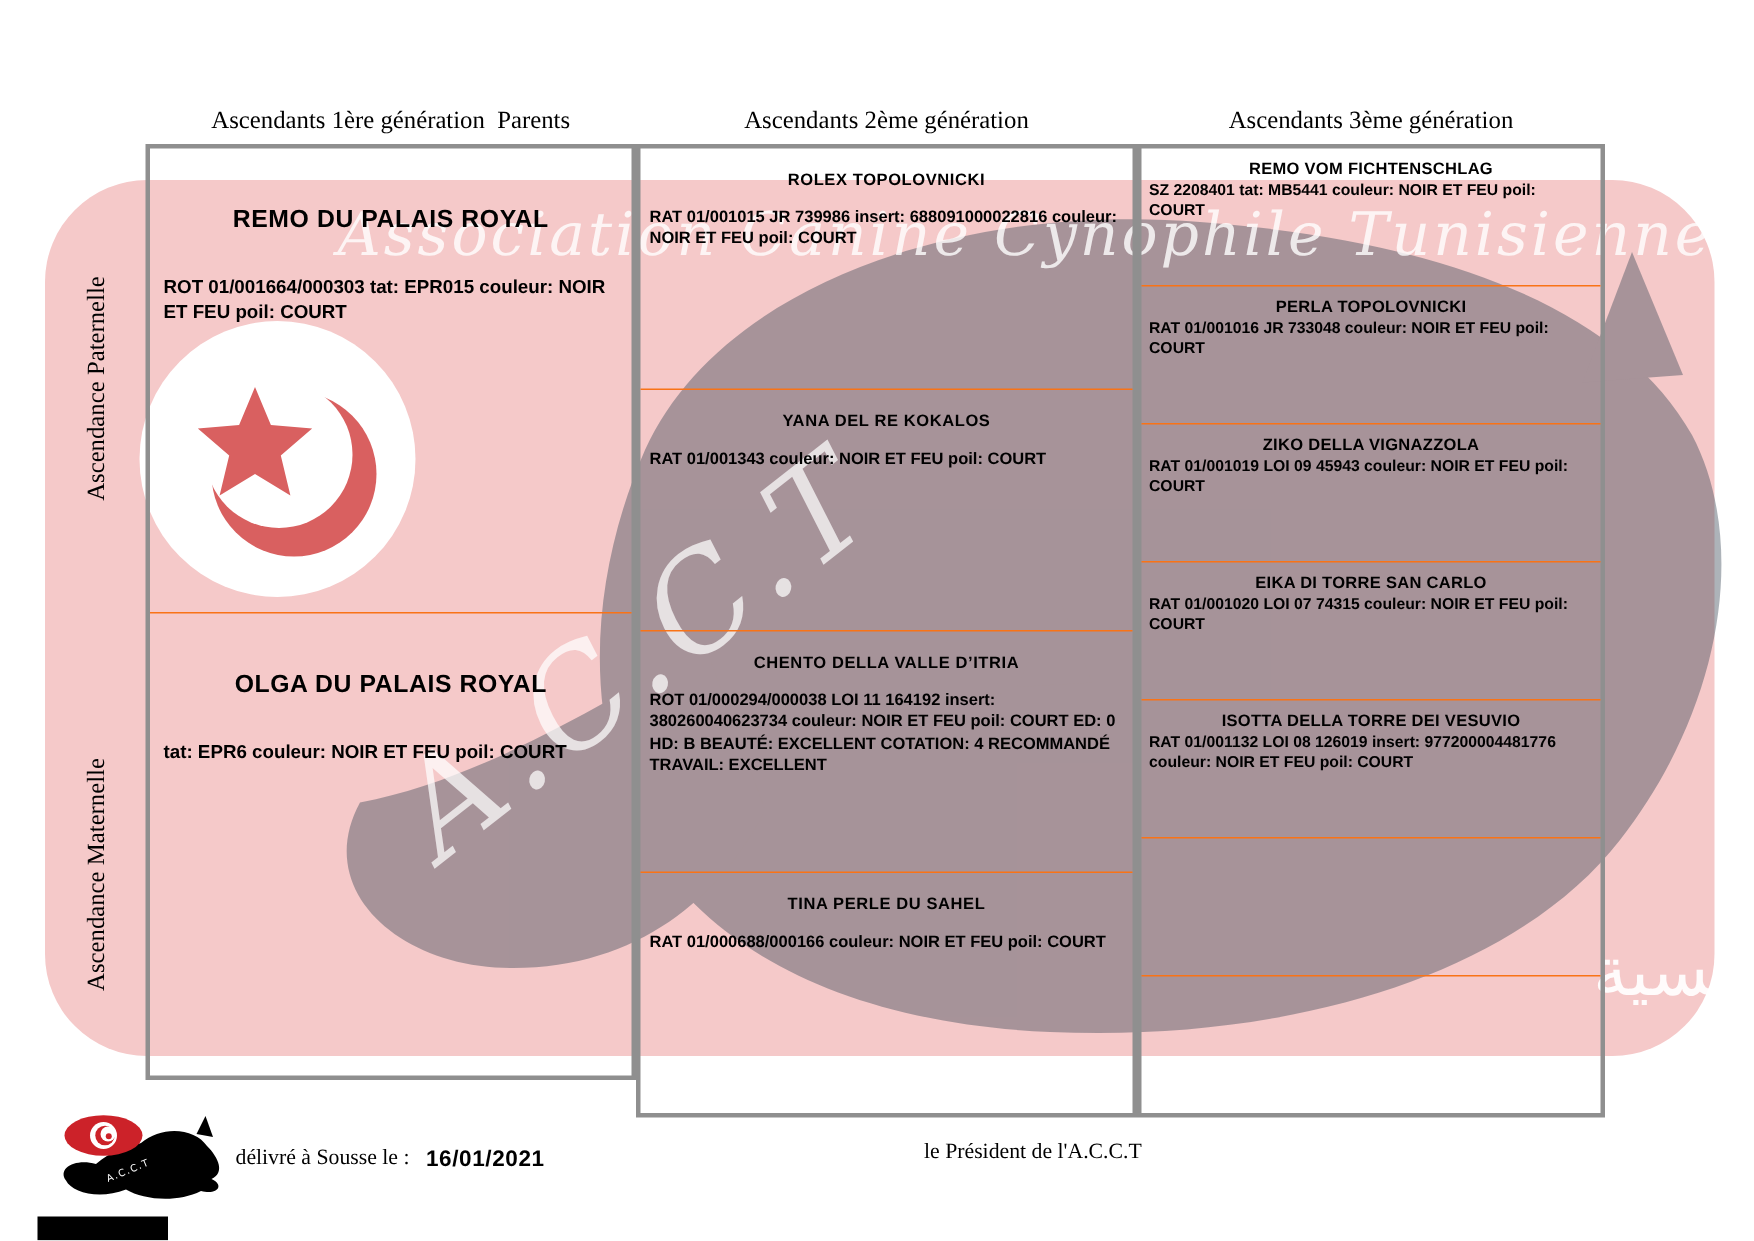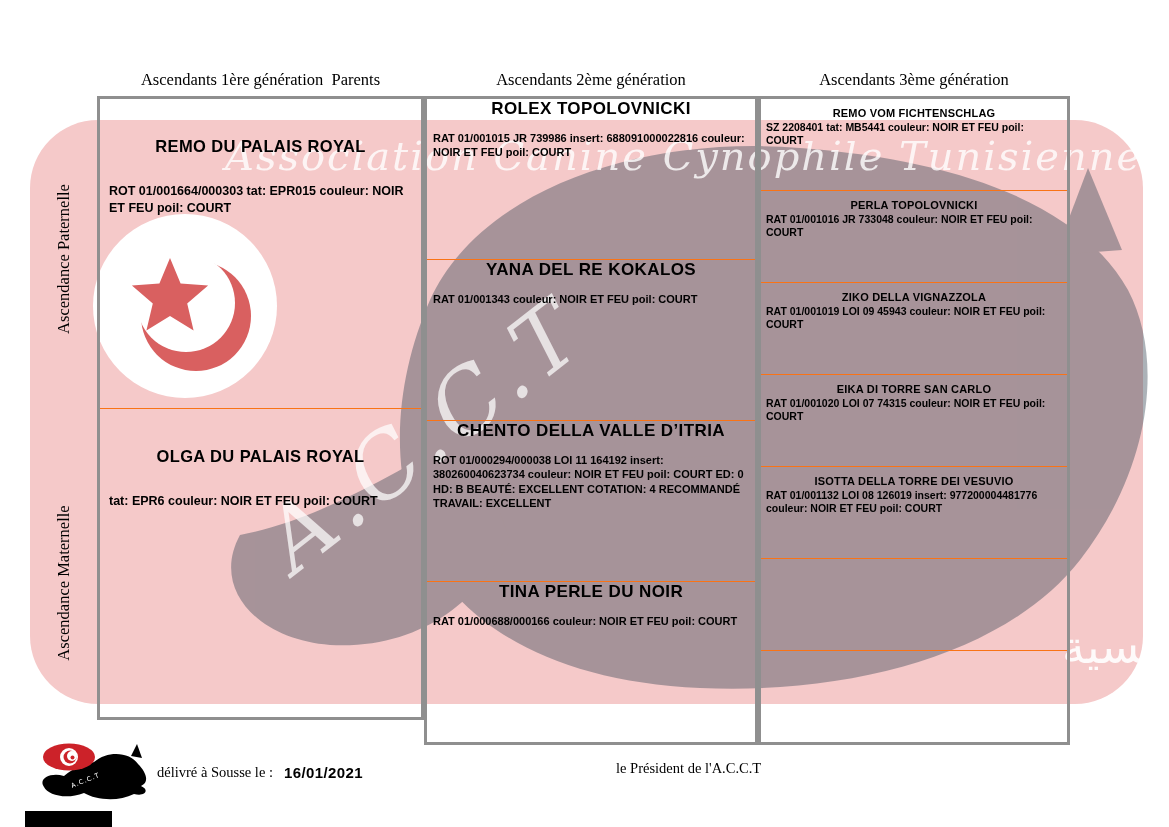--- a/index.html
+++ b/index.html
@@ -26,21 +26,21 @@
   }
   .cell { flex:1 1 0; position:relative; overflow:hidden; }
   .cell + .cell { border-top:1px solid #f97316; }
 
   .name  { font-weight:bold; text-align:center; letter-spacing:0.4px; }
   .details { font-weight:bold; text-align:left; }
 
   .g1 .name    { font-size:16.5px; padding-top:38px; }
   .g1 .details { font-size:12.5px; line-height:1.32; padding:27px 9px 0 9px; }
 
-  .g2 .name    { font-size:17px; }
+  .g2 .name    { font-size:11px; padding-top:15px; }
   .g2 .details { font-size:11px;   line-height:1.3;  padding:12px 7px 0 6px; }
 
   .g3 .name    { font-size:11px;   padding-top:8px;  letter-spacing:0.2px; }
   .g3 .details { font-size:10.5px; line-height:1.26; padding:2px 6px 0 5px; }
 
   .footer { position:absolute; z-index:3; }
   .issued-label { left:157px; top:764px; font-family:"Liberation Serif", serif; font-size:14.5px;text-align:center; }
   .issued-date  { left:284px; top:764px; font-size:15px; font-weight:bold; letter-spacing:0.4px; }
   .president    { left:616px; top:760px; font-family:"Liberation Serif", serif; font-size:14.5px; }
   .logo-wrap    { left:36px;  top:742px; }
@@ -105,21 +105,21 @@
     </div>
     <div class="cell">
       <div class="name">YANA DEL RE KOKALOS</div>
       <div class="details">RAT 01/001343 couleur: NOIR ET FEU poil: COURT</div>
     </div>
     <div class="cell">
       <div class="name">CHENTO DELLA VALLE D’ITRIA</div>
       <div class="details">ROT 01/000294/000038 LOI 11 164192 insert: 380260040623734 couleur: NOIR ET FEU poil: COURT ED: 0 HD: B BEAUTÉ: EXCELLENT COTATION: 4 RECOMMANDÉ TRAVAIL: EXCELLENT</div>
     </div>
     <div class="cell">
-      <div class="name">TINA PERLE DU NOIR</div>
+      <div class="name">TINA PERLE DU SAHEL</div>
       <div class="details">RAT 01/000688/000166 couleur: NOIR ET FEU poil: COURT</div>
     </div>
   </div>
 
   <div class="col g3" style="left:758px; top:96px; width:312px; height:649px;">
     <div class="cell">
       <div class="name">REMO VOM FICHTENSCHLAG</div>
       <div class="details">SZ 2208401 tat: MB5441 couleur: NOIR ET FEU poil: COURT</div>
     </div>
     <div class="cell">

